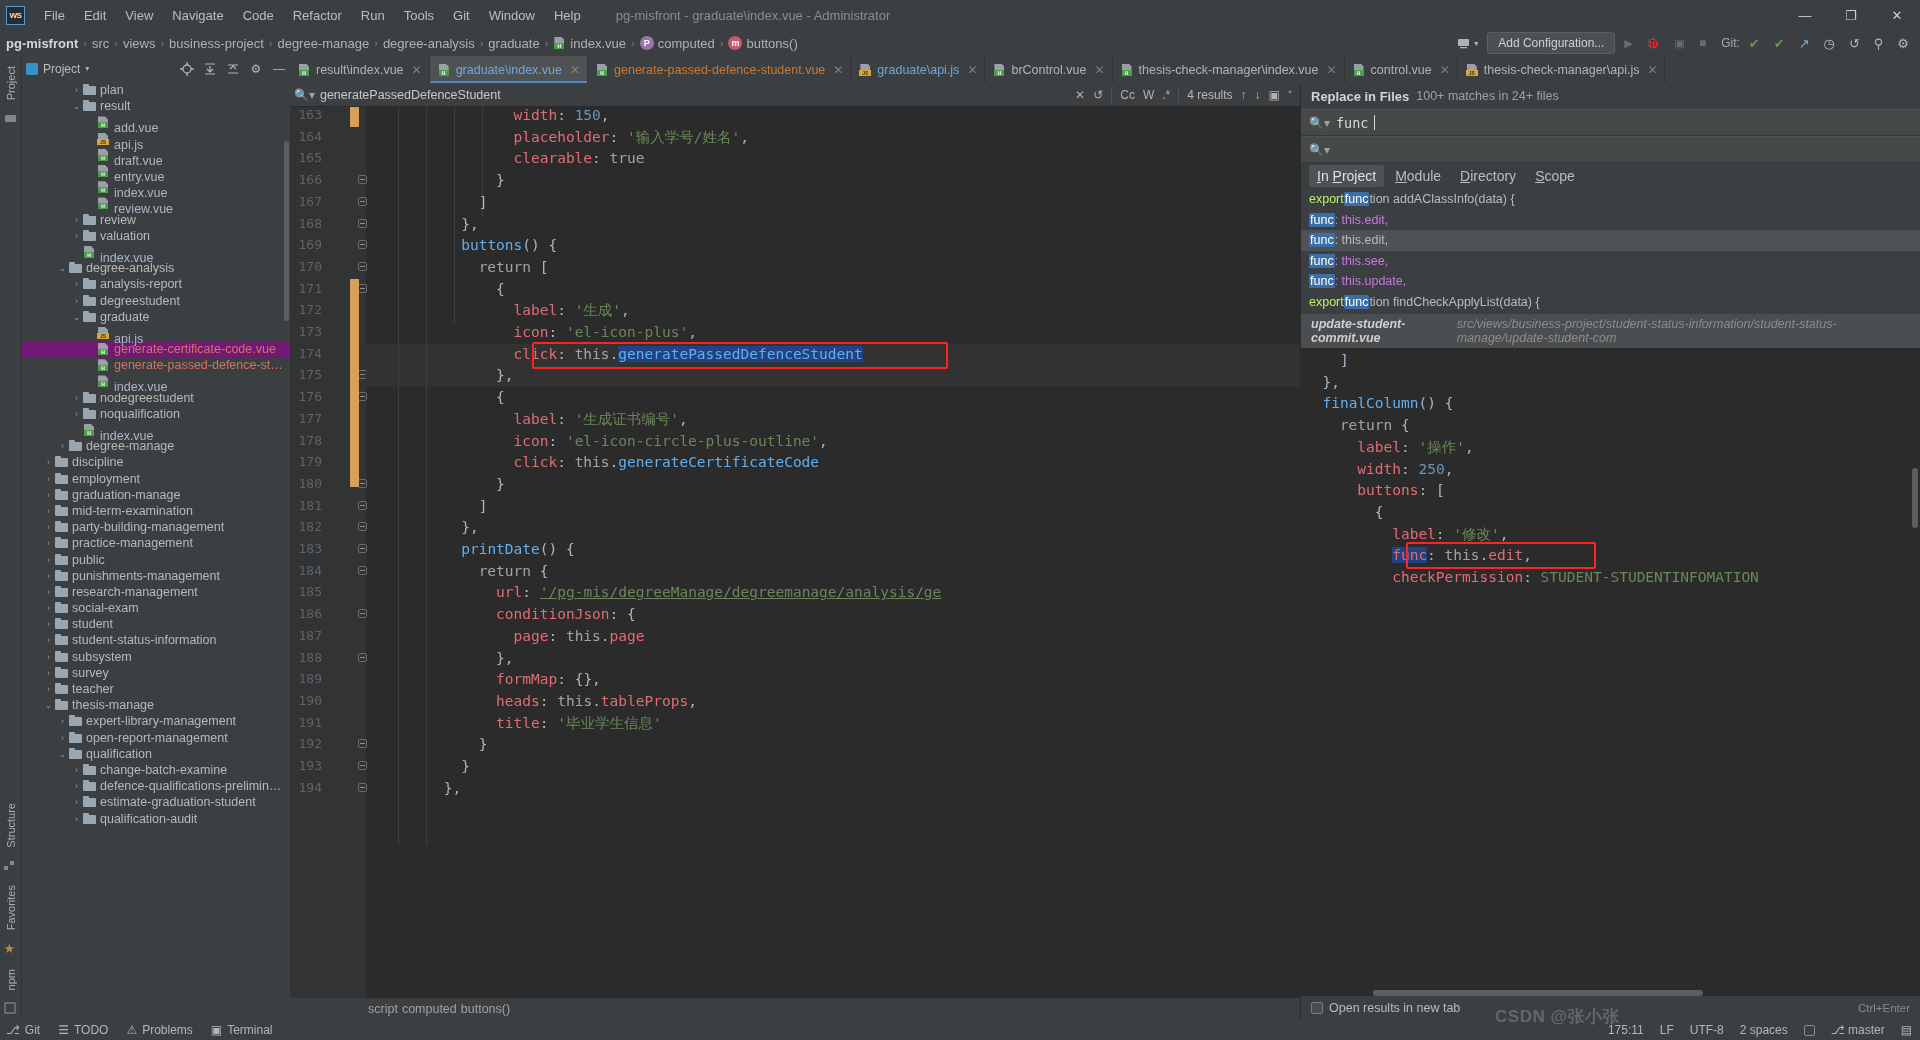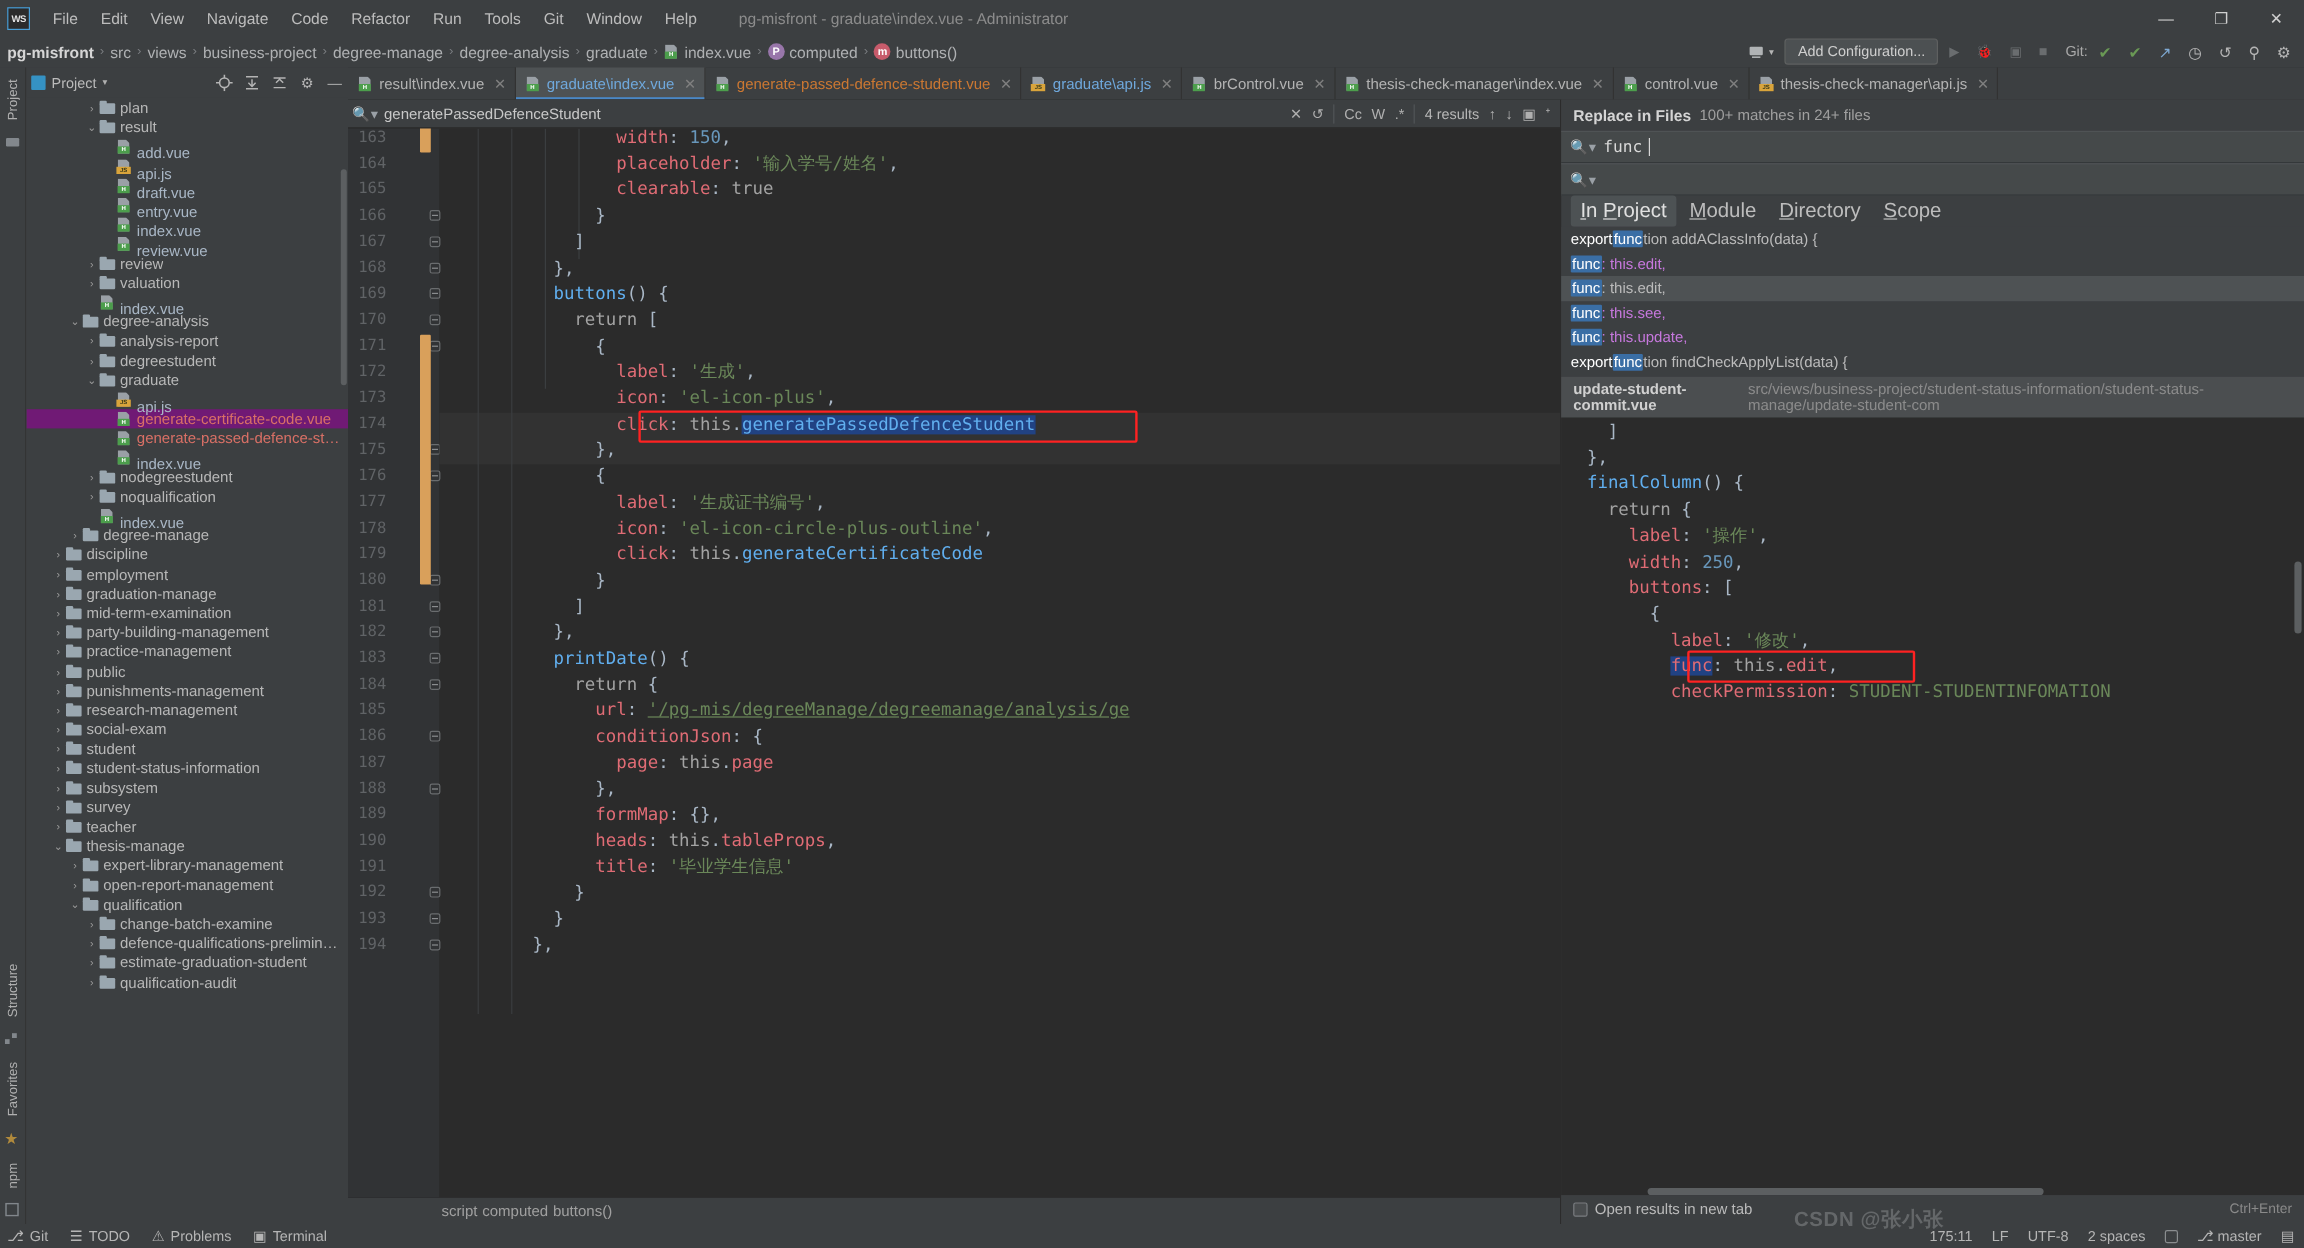--- a/index.html
+++ b/index.html
@@ -176,36 +176,36 @@
   .fp-sub{ font-size:12.5px; color:#a0a0a0; }
   .fp-input{ height:27px; background:#45494a; display:flex; align-items:center; gap:6px;
              padding:0 8px; border-top:1px solid #4f5355; border-bottom:1px solid #34383a;
              flex:0 0 27px;}
   .fp-input .q{ color:#9aa0a6; font-size:12px;}
   .fp-input .val{ font-size:13.5px; color:#d8d8d8; font-family:"DejaVu Sans Mono", monospace;}
   .caretbar{ display:inline-block; width:1px; height:15px; background:#d8d8d8;
              vertical-align:-3px; }
   .fp-scopes{ height:26px; display:flex; align-items:center; gap:3px; padding:0 8px;
               flex:0 0 26px;}
-  .scope{ padding:3px 8px; font-size:17px; color:#bdbdbd; border-radius:3px;}
+  .scope{ padding:3px 8px; font-size:14px; color:#bdbdbd; border-radius:3px;}
   .scope.active{ background:#4d5254; color:#e0e0e0; }
   .scope u{ text-decoration:underline; }
 
   .fp-results{ flex:0 0 auto; background:#3c3f41; padding-bottom:2px;}
   .fres{ height:20.5px; display:flex; align-items:center; padding:0 8px;
          font-size:12.5px; white-space:nowrap; color:#bbbbbb;
          font-family:"Liberation Sans", sans-serif;}
   .fres.sel{ background:#4e5254; }
   .hit{ background:#3a6ea5; color:#ffffff; border-radius:1px; padding:0 1px;}
-  .fres .kwd{ color:#ffffff; }
+  .fres .kwd{ color:#bef264; }
   .fres .thispart{ color:#c678dd; }
   .fres .plain{ color:#bbbbbb; }
 
   .fp-filebar{ height:20px; display:flex; align-items:center; gap:8px; padding:17px 10px;
-               background:#4b4e50; font-size:12.5px; flex:0 0 20px; overflow:hidden;}
+               background:#4b4e50; font-size:12.5px; flex:0 0 20px; overflow:hidden;font-style:italic;}
   .fp-filebar .fname{ color:#d0d0d0; font-weight:bold; }
   .fp-filebar .fpath{ color:#8c8c8c; }
   .fp-preview{ flex:1 1 auto; background:#2b2b2b; position:relative; overflow:hidden;
                display:flex;}
   .fp-gutter{ width:72px; flex:0 0 72px; background:#313335; position:relative;}
   .fp-num{ position:absolute; right:8px; font-size:13px; color:#606366;
            font-family:"DejaVu Sans Mono", monospace;}
   .fp-code{ flex:1 1 auto; position:relative; font-family:"DejaVu Sans Mono", monospace;
             font-size:14.5px; line-height:21.7px; }
   .fp-hscroll{ position:absolute; left:72px; width:330px; height:6px; background:#5c5f61;

